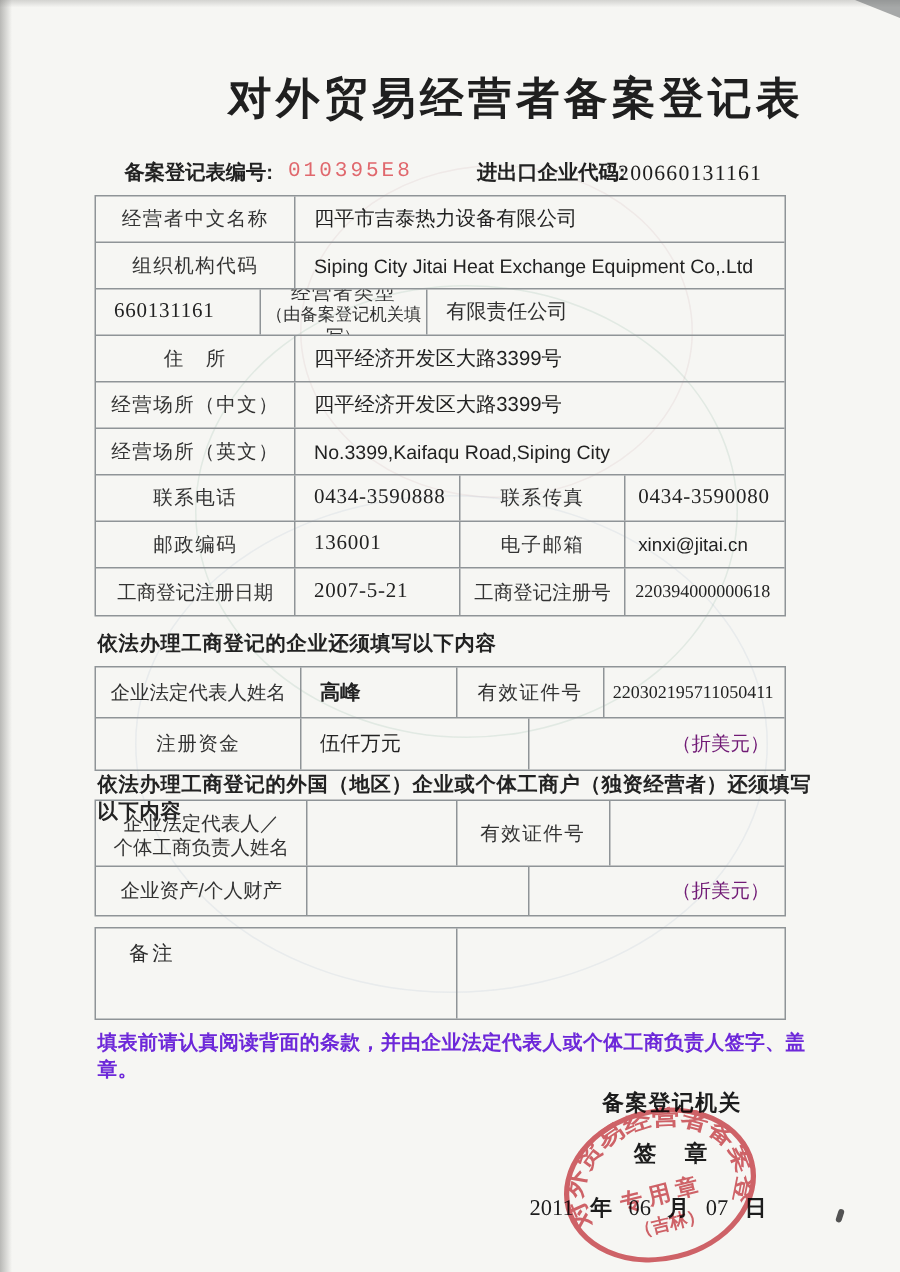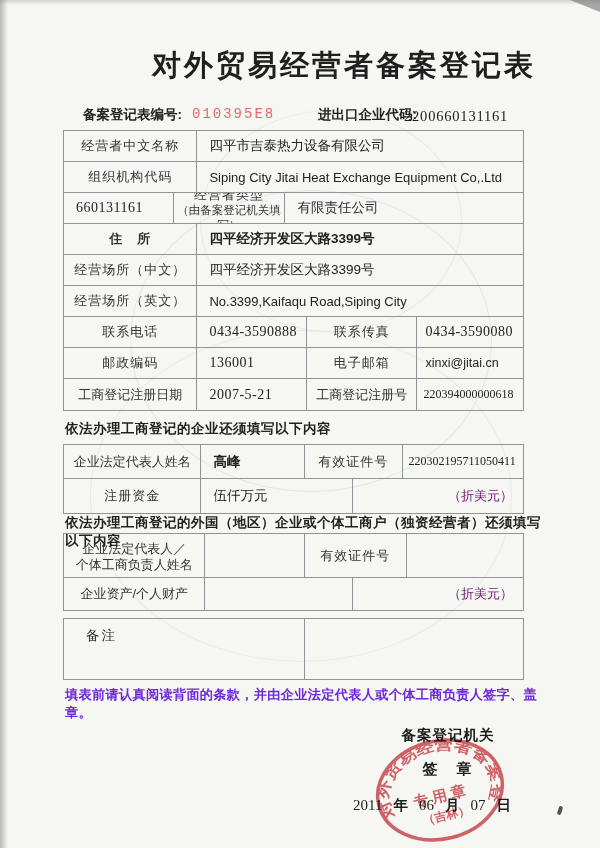--- a/index.html
+++ b/index.html
@@ -94,21 +94,21 @@
     <div class="trow" style="height:31px;">
       <div class="cell val num" style="width:110px;">660131161</div>
       <div class="cell lab" style="width:111px;">
         <span class="two-line">
           <span>经营者类型</span>
           <span class="sub">（由备案登记机关填写）</span>
         </span>
       </div>
       <div class="cell" style="width:106px;font-size:13.5px;">有限责任公司</div>
     </div>
-    <div class="trow" style="height:31px;font-weight:bold;">
+    <div class="trow" style="height:31px;">
       <div class="cell lab" style="width:134px;">住　所</div>
       <div class="cell val" style="width:327px;">四平经济开发区大路3399号</div>
     </div>
     <div class="trow" style="height:31px;">
       <div class="cell lab" style="width:134px;">经营场所（中文）</div>
       <div class="cell val" style="width:327px;">四平经济开发区大路3399号</div>
     </div>
     <div class="trow" style="height:31px;">
       <div class="cell lab" style="width:134px;">经营场所（英文）</div>
       <div class="cell val en" style="width:327px;">No.3399,Kaifaqu Road,Siping City</div>

